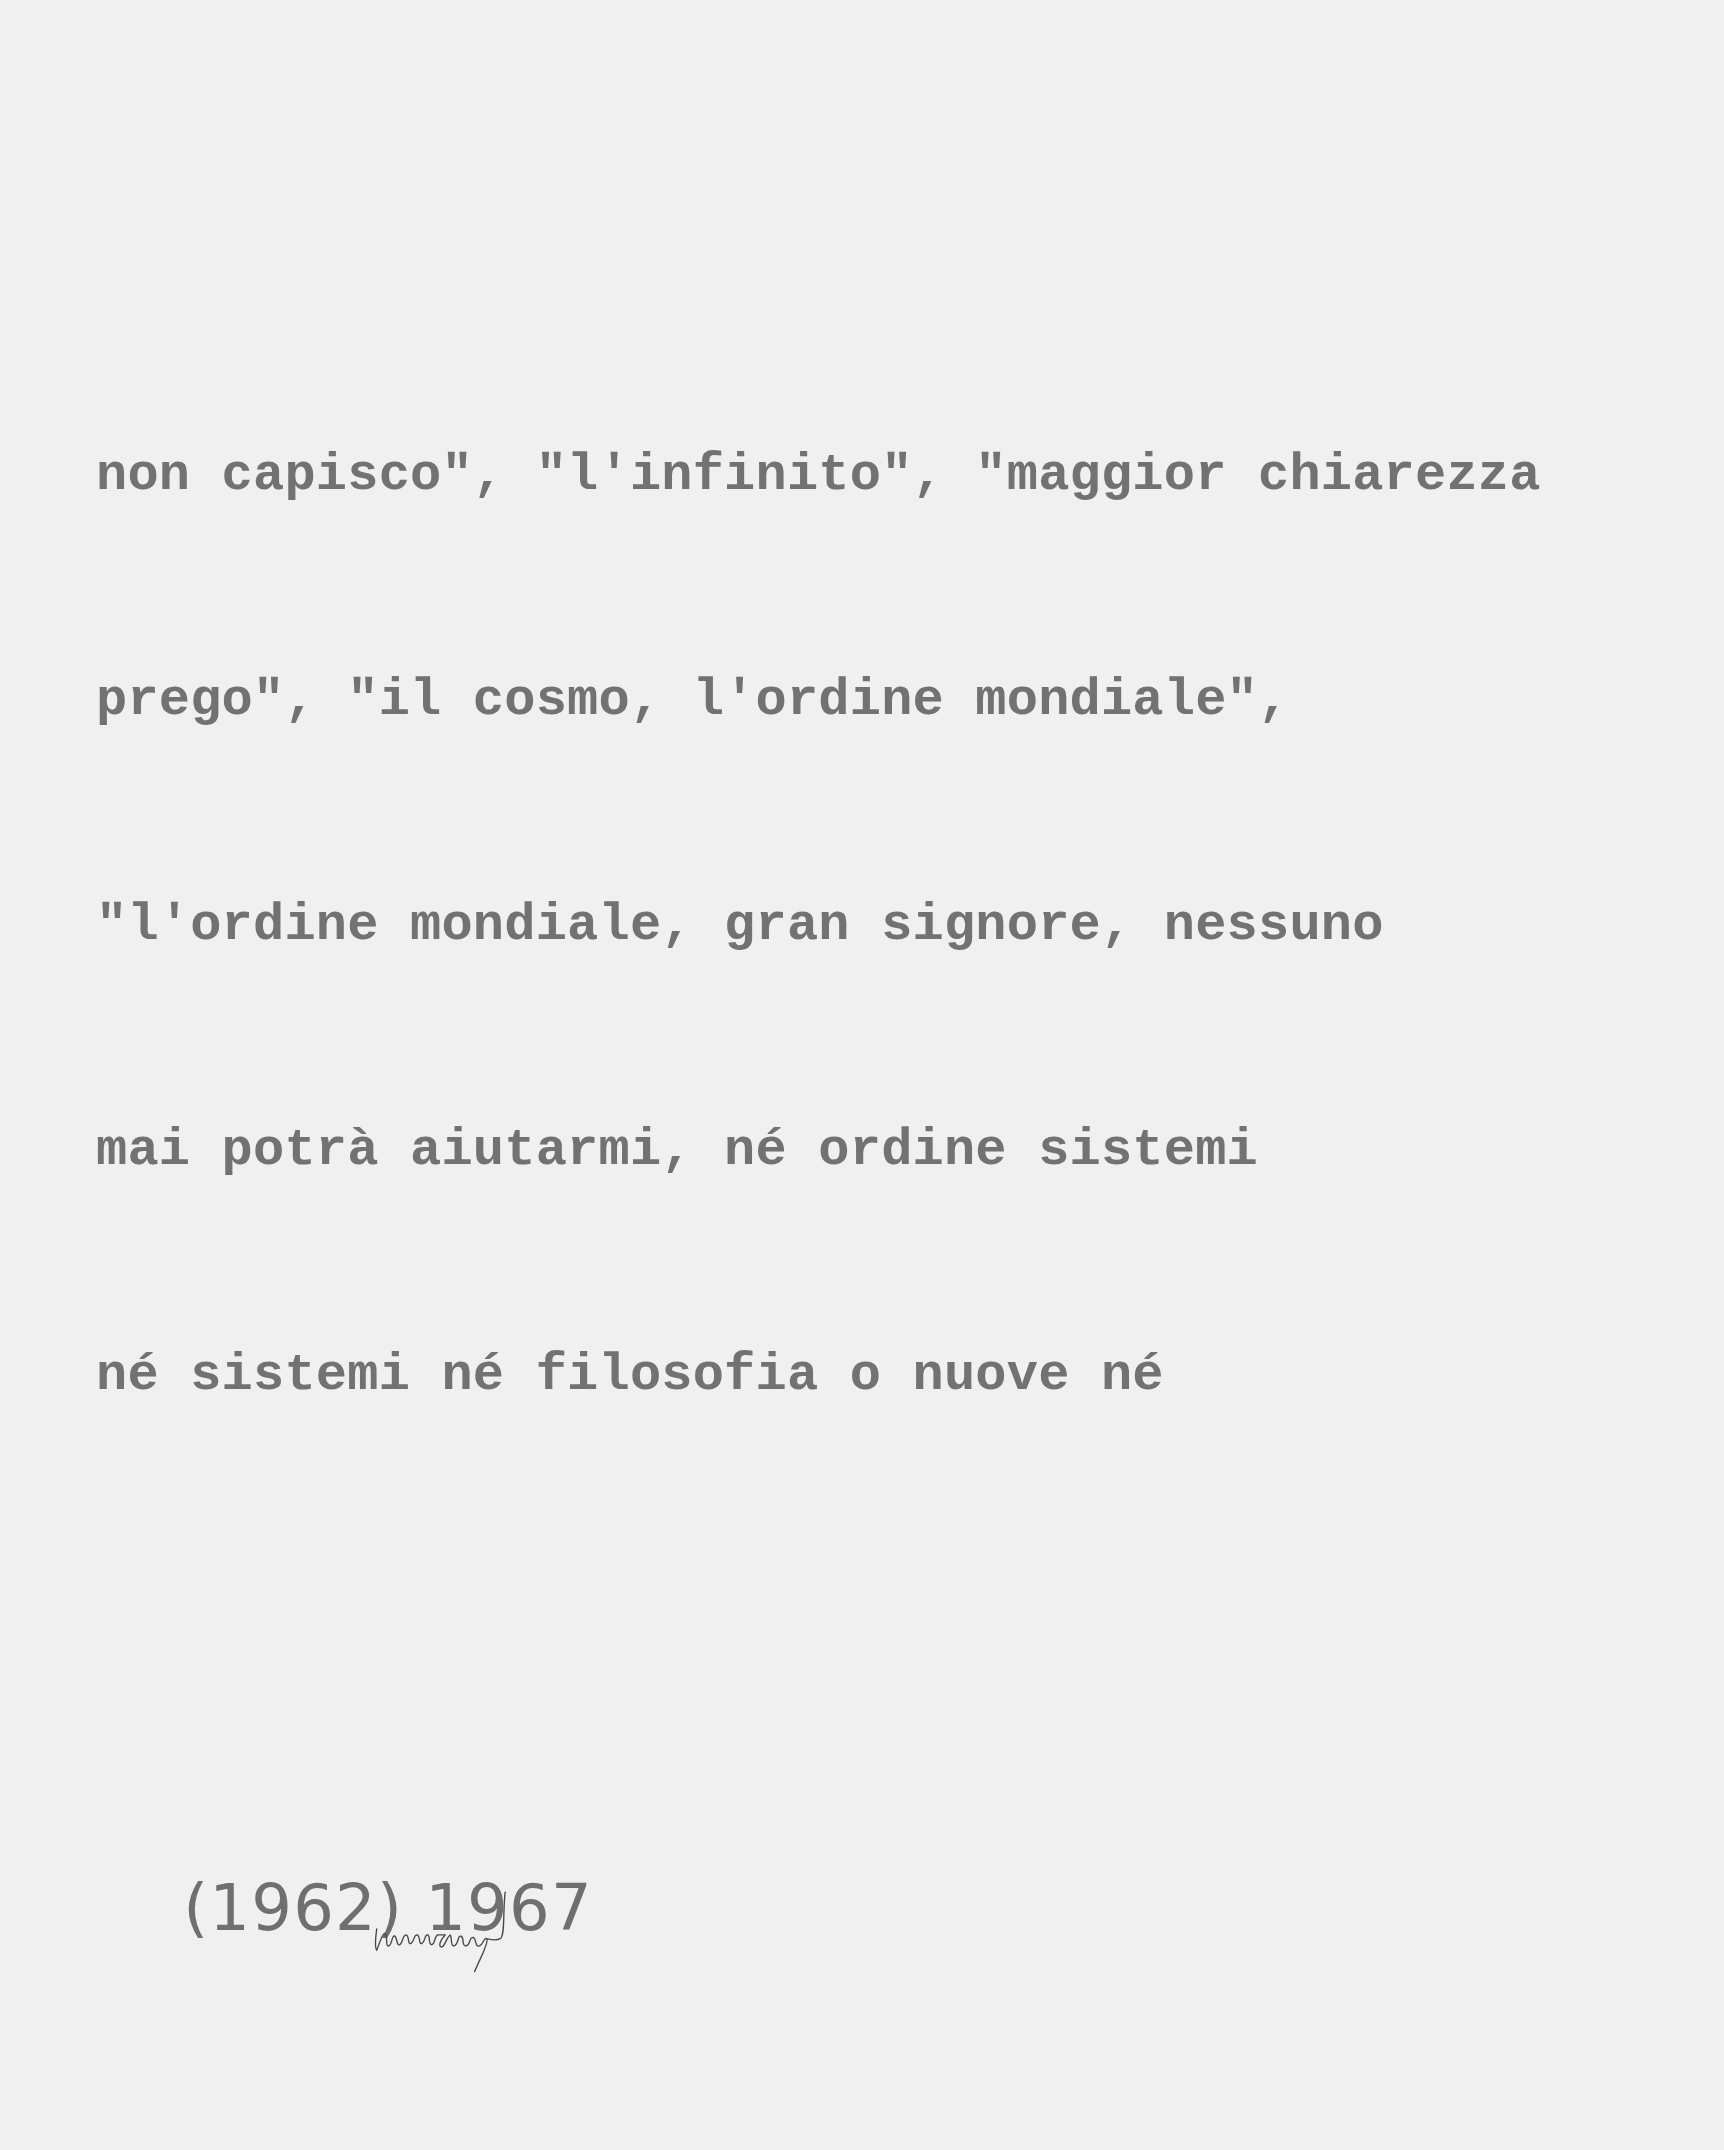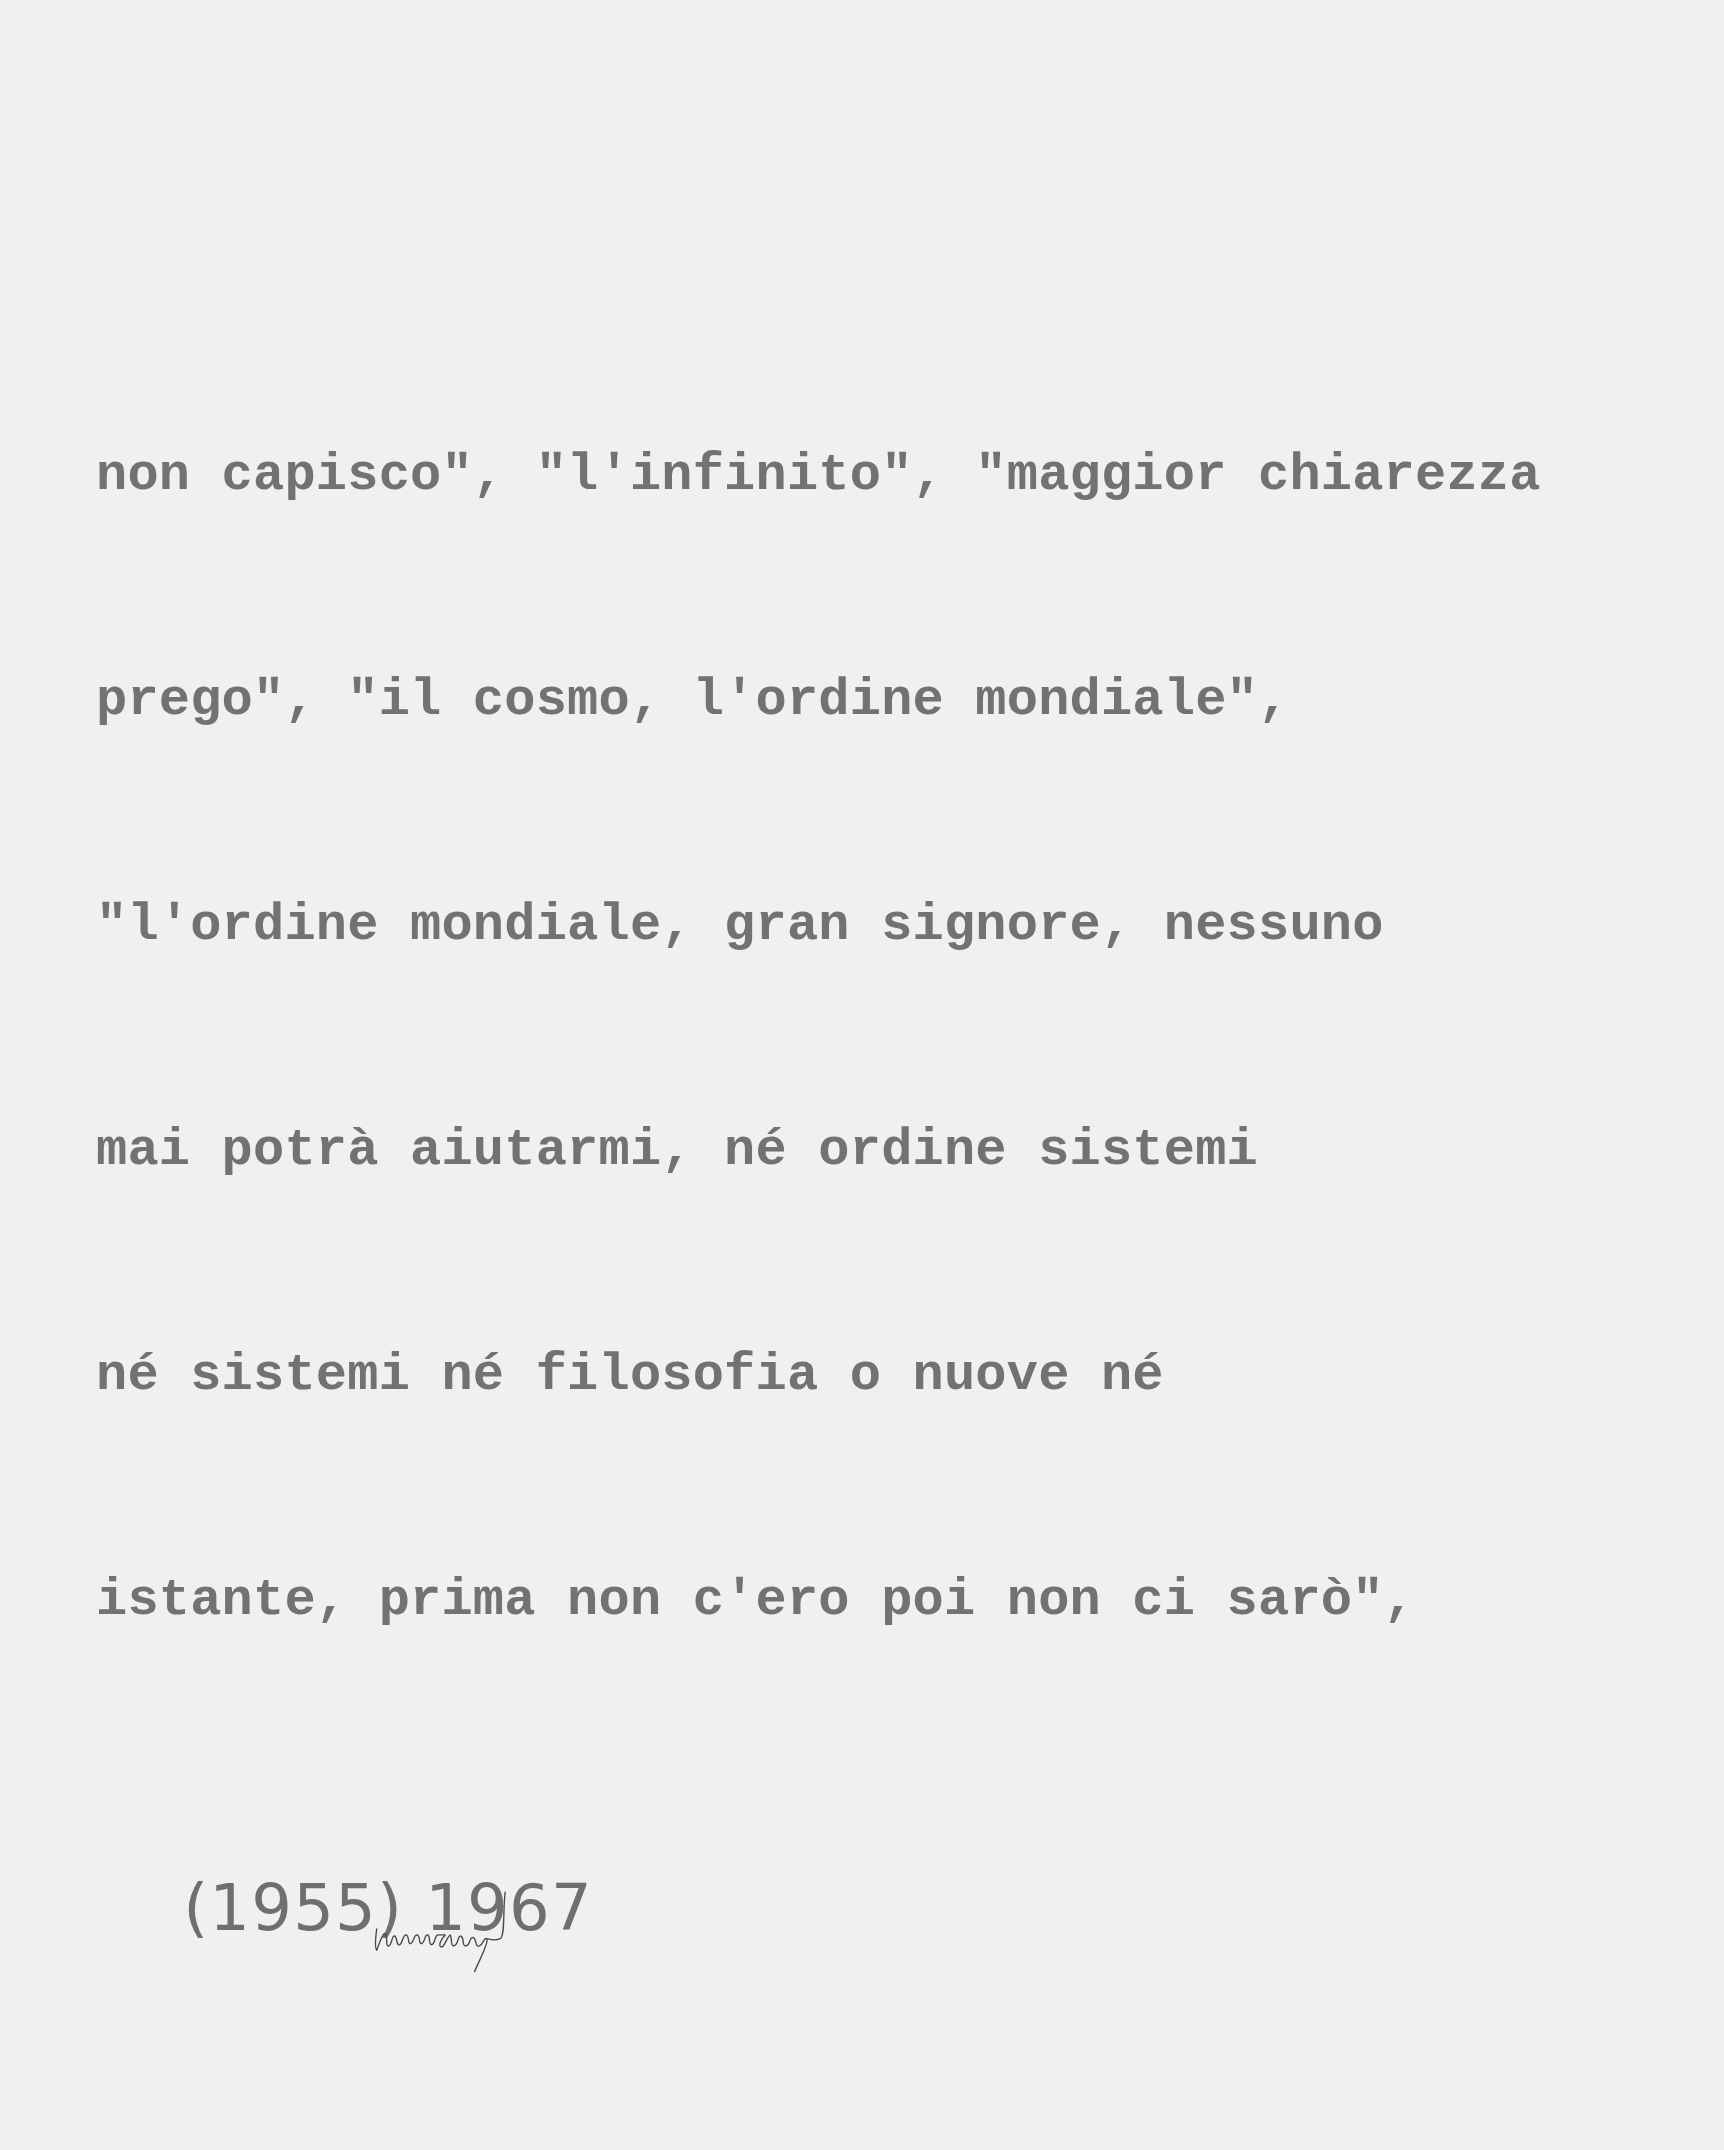--- a/index.html
+++ b/index.html
@@ -70,27 +70,26 @@
 <body>
 
 <div class="page">
 
   <ul class="poem">
     <li>non capisco", "l'infinito", "maggior chiarezza</li>
     <li>prego", "il cosmo, l'ordine mondiale",</li>
     <li>"l'ordine mondiale, gran signore, nessuno</li>
     <li>mai potrà aiutarmi, né ordine sistemi</li>
     <li>né sistemi né filosofia o nuove né</li>
-    <li>istante, prima non c'ero poi non ci sarò",</li>
     
     
   </ul>
 
   <div class="date-line">
-    <span class="years-original">(1955)</span><span class="years-final">1967</span>
+    <span class="years-original">(1962)</span><span class="years-final">1967</span>
   </div>
 
   <div class="signature">
     <svg viewBox="0 0 360 170" xmlns="http://www.w3.org/2000/svg">
       <path d="M12 70 C 10 85, 8 100, 12 105 C 16 95, 22 75, 26 78 C 30 82, 26 100, 32 98 C 38 94, 36 80, 42 82 C 46 86, 44 98, 50 96 C 56 90, 54 80, 60 80 C 66 82, 62 96, 68 94 C 74 90, 72 80, 78 80 C 84 82, 80 96, 86 94 C 92 90, 90 78, 96 80 C 100 84, 96 96, 102 96 C 108 94, 106 82, 112 80 L 124 80 C 116 88, 112 98, 118 100 C 124 98, 126 84, 132 80 C 136 86, 132 98, 138 98 C 146 96, 144 80, 150 82 C 156 86, 150 98, 158 98 C 166 96, 162 84, 170 84 C 176 88, 172 100, 180 98 C 188 94, 186 84, 192 86 C 196 92, 180 120, 172 140 M 192 86 C 200 88, 206 90, 214 86 C 222 82, 218 40, 222 10" fill="none" stroke="#4a4648" stroke-width="2.2" stroke-linecap="round" stroke-linejoin="round"></path>
     </svg>
   </div>
 
 </div>
 

